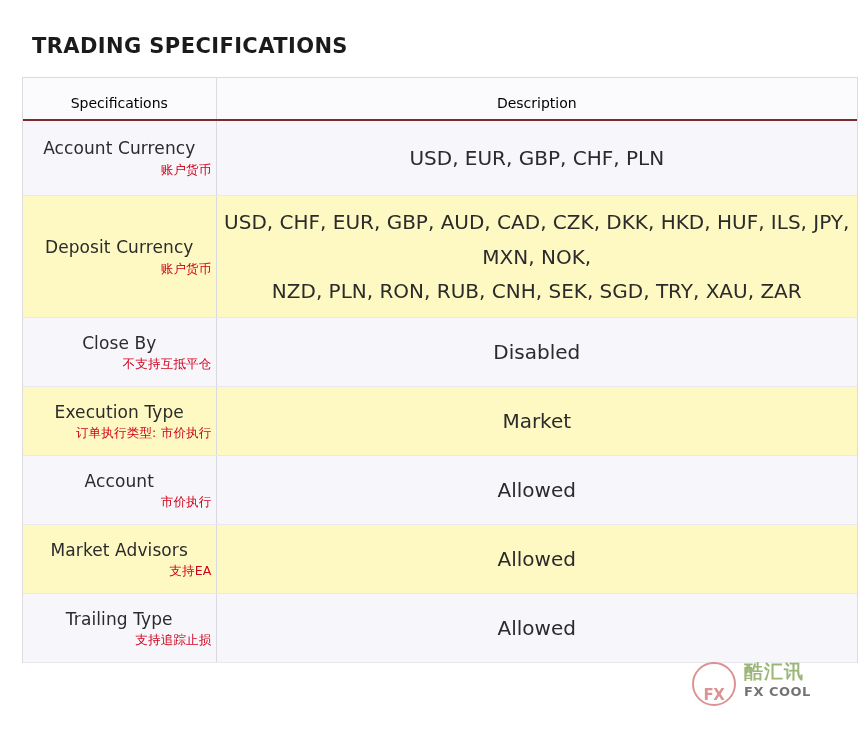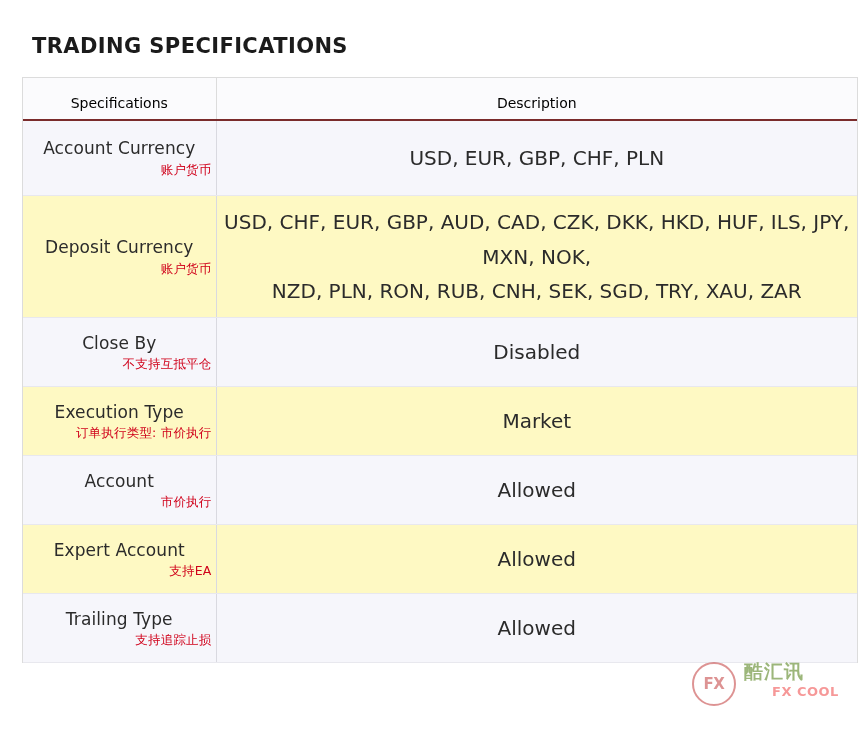--- a/index.html
+++ b/index.html
@@ -133,21 +133,21 @@
   .wm-badge {
     position: absolute;
     left: 0;
     top: 6px;
     width: 44px;
     height: 44px;
     border: 2px solid #c23b3b;
     border-radius: 50%;
     box-sizing: border-box;
     display: flex;
-    align-items: center;
+    align-items: flex-end;
     justify-content: center;
   }
   .wm-badge-text {
     font-size: 15px;
     font-weight: bold;
     color: #c23b3b;
     letter-spacing: -0.5px;
     font-family: "DejaVu Sans", "Liberation Sans", sans-serif;
   }
   .wm-cn {
@@ -159,24 +159,23 @@
     color: #4d7c0f;
     letter-spacing: 1px;
     line-height: 1;
   }
   .wm-en {
     position: absolute;
     left: 52px;
     top: 29px;
     font-size: 13px;
     font-weight: bold;
-    color: #ef4444;
+    color: #000000;
     letter-spacing: 0.5px;
     line-height: 1;
-    margin-left: 28px;
   }
 </style>
 </head>
 <body>
 
 <div class="page">
 
   <h1 class="page-title">TRADING SPECIFICATIONS</h1>
 
   <div class="table-wrap">
@@ -241,21 +240,21 @@
             <span class="spec-en">Account</span>
             <span class="spec-zh bold">市价执行</span>
           </td>
           <td class="cell-desc">
             <span class="desc-line">Allowed</span>
           </td>
         </tr>
 
         <tr class="plain r-ea">
           <td class="cell-spec">
-            <span class="spec-en">Expert Account</span>
+            <span class="spec-en">Market Advisors</span>
             <span class="spec-zh bold">支持EA</span>
           </td>
           <td class="cell-desc">
             <span class="desc-line">Allowed</span>
           </td>
         </tr>
 
         <tr class="stripe r-trailing">
           <td class="cell-spec">
             <span class="spec-en">Trailing Type</span>

